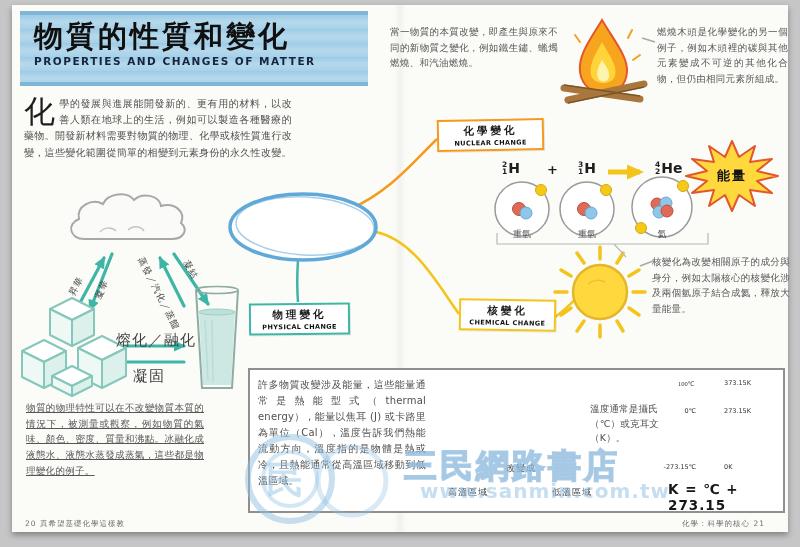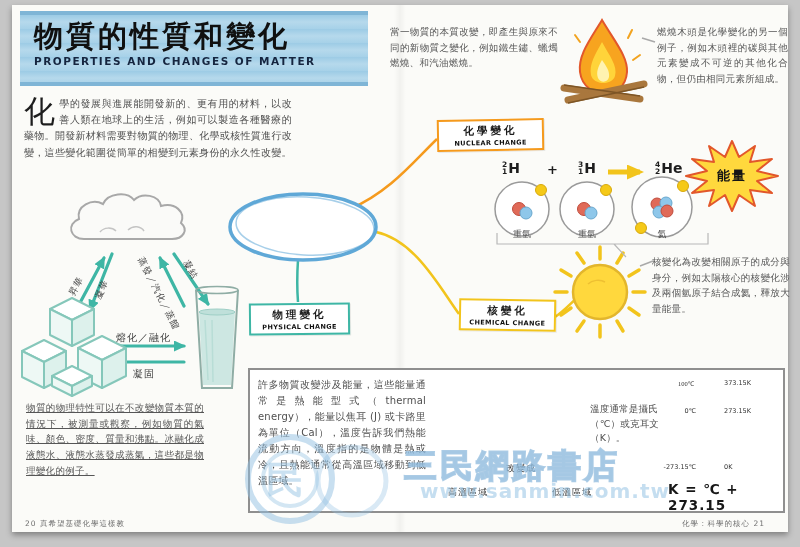--- a/index.html
+++ b/index.html
@@ -15,21 +15,21 @@
   .intro{left:24px;top:96px;width:268px;font-size:10px;color:#4f4f4f;line-height:1.62;text-align:justify;letter-spacing:.3px;}
   .dropcap{float:left;font-size:31px;line-height:.95;margin:1px 4px 0 0;color:#1d1d1d;}
   .note{font-size:9.5px;color:#565656;line-height:1.65;text-align:justify;letter-spacing:.3px;}
   .hubtext{left:231px;top:207px;width:145px;text-align:center;}
   .hubtext .zh{font-size:16px;font-weight:bold;color:#141414;letter-spacing:2px;}
   .hubtext .en{font-size:8px;color:#9a9a9a;margin-top:2px;letter-spacing:.4px;}
   .tagbox{background:#fff;text-align:center;padding:3px 6px 2px;box-sizing:border-box;box-shadow:1px 1px 0 rgba(0,0,0,.08);}
   .tagbox .zh{font-size:10.5px;font-weight:bold;color:#1c1c1c;letter-spacing:3px;}
   .tagbox .en{font-size:6.5px;font-weight:bold;color:#101010;letter-spacing:.4px;margin-top:1px;}
   .rotlabel{white-space:nowrap;font-size:9px;color:#3f3f3f;letter-spacing:1px;transform-origin:0 0;}
-  .phlabel{white-space:nowrap;font-size:10px;color:#3f3f3f;letter-spacing:1px;text-align:center;}
+  .phlabel{white-space:nowrap;font-size:15px;color:#3f3f3f;letter-spacing:1px;text-align:center;}
   .iso{display:flex;align-items:center;font-weight:bold;color:#1d1d1d;}
   .iso .stack{display:flex;flex-direction:column;align-items:flex-end;font-size:7.5px;line-height:1;margin-right:1px;}
   .iso .sym{font-size:14px;}
   .plus{font-size:13px;font-weight:bold;color:#1d1d1d;}
   .atomlabel{font-size:9px;color:#555;transform:translateX(-50%);white-space:nowrap;}
   .energy{left:732px;top:176px;transform:translate(-50%,-50%);font-size:13px;font-weight:bold;color:#151515;letter-spacing:2px;}
   .ebox{left:248px;top:368px;width:537px;height:145px;background:#fff;border:2px solid #8f8f8f;box-sizing:border-box;}
   .epar{left:258px;top:377px;width:168px;font-size:10px;color:#4f4f4f;line-height:1.6;text-align:justify;letter-spacing:.2px;}
   .cubelabel{font-size:9px;color:#3c3c3c;letter-spacing:1px;transform:translateX(-50%);white-space:nowrap;}
   .scalenote{left:590px;top:402px;width:82px;font-size:9.5px;color:#4f4f4f;line-height:1.55;letter-spacing:.2px;}

